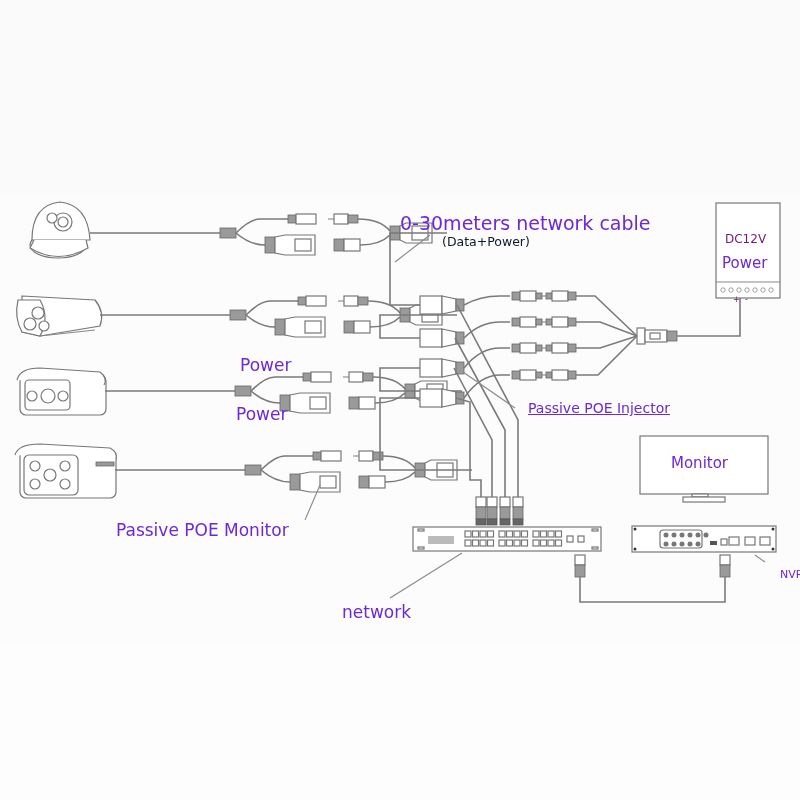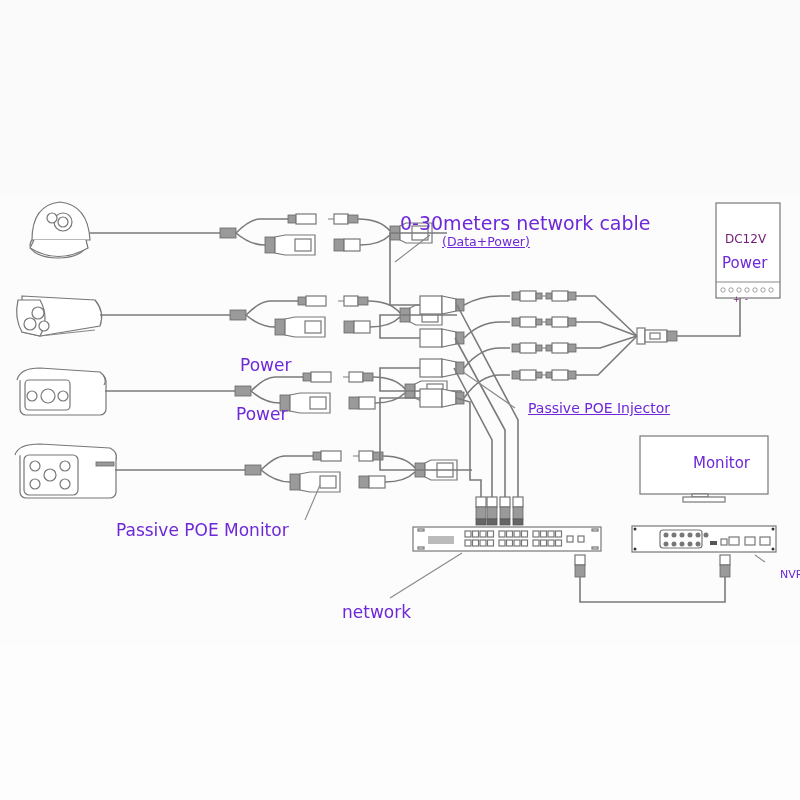--- a/index.html
+++ b/index.html
@@ -279,28 +279,28 @@
     <rect class="dev" x="729" y="537" width="10" height="8"></rect>
     <rect class="dev" x="745" y="537" width="10" height="8"></rect>
     <rect class="dev" x="760" y="537" width="10" height="8"></rect>
     <line class="thin" x1="755" y1="555" x2="765" y2="562"></line>
   </g>
 
   <line class="thin" x1="320" y1="485" x2="305" y2="520"></line>
 </svg>
 
 <div class="lbl" style="left:400px;top:212px;font-size:19px;">0-30meters network cable</div>
-<div class="lbl-dark" style="left:442px;top:234px;font-size:12.5px;color:#6d28d9;text-decoration:underline;">(Data+Power)</div>
+<div class="lbl-dark" style="left:442px;top:234px;font-size:12.5px;color:#0f172a;">(Data+Power)</div>
 
 <div class="lbl-dark" style="left:725px;top:232px;font-size:12px;">DC12V</div>
 <div class="lbl" style="left:722px;top:254px;font-size:15px;">Power</div>
 <div class="lbl-dark" style="left:733px;top:295px;font-size:8px;">+</div>
 <div class="lbl-dark" style="left:745px;top:295px;font-size:8px;">-</div>
 
 <div class="lbl" style="left:240px;top:355px;font-size:17px;">Power</div>
 <div class="lbl" style="left:236px;top:404px;font-size:17px;">Power</div>
 
 <div class="lbl" style="left:116px;top:520px;font-size:17px;">Passive POE Monitor</div>
 <div class="lbl" style="left:528px;top:400px;font-size:14px;text-decoration:underline;">Passive POE Injector</div>
 
-<div class="lbl" style="left:671px;top:454px;font-size:15px;margin-left:22px;">Monitor</div>
+<div class="lbl" style="left:671px;top:454px;font-size:15px;">Monitor</div>
 <div class="lbl" style="left:752px;top:568px;font-size:11px;margin-left:28px;">NVR</div>
 <div class="lbl" style="left:342px;top:602px;font-size:17px;">network</div>
 
 </body></html>

